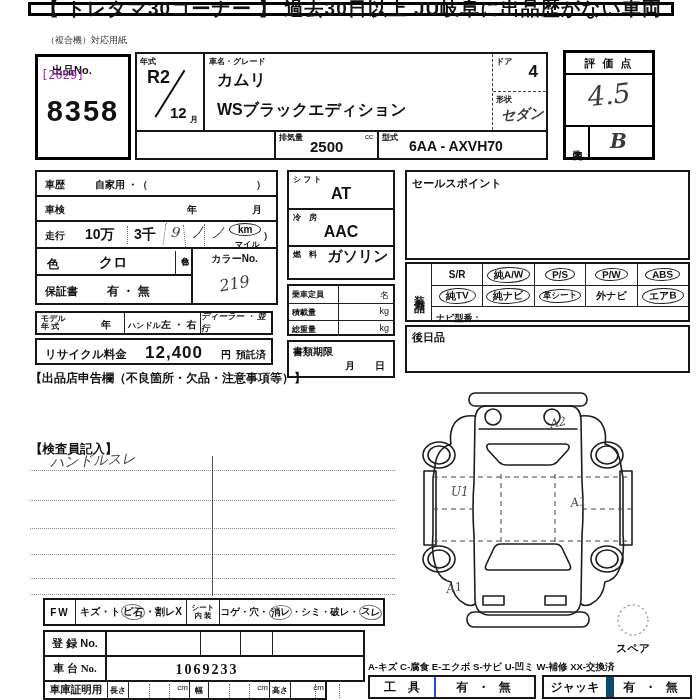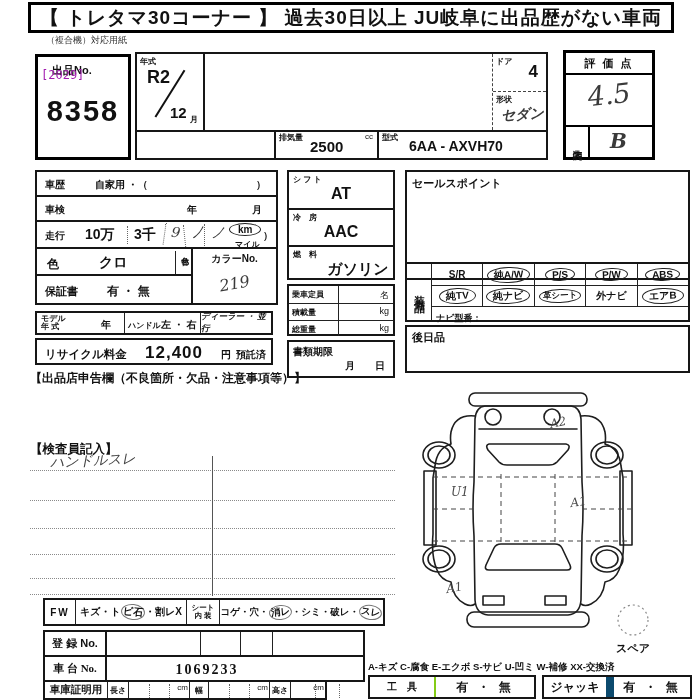--- a/index.html
+++ b/index.html
@@ -17,37 +17,42 @@
   .circ{display:inline-block;border:1.5px solid #222;border-radius:50%;padding:0 6px;transform:rotate(-2deg);}
   .vert{writing-mode:vertical-rl;text-orientation:upright;}
   .dotline{position:absolute;left:0;right:0;border-bottom:1.3px dotted #8a8a8a;}
   .dotsep{border-left:1px dotted #666;}
 </style>
 </head>
 <body>
 
 <div class="sheet">
 
-  <div class="abs b3 ctr bold" style="left:28px;top:2px;width:646px;height:31px;font-size:19px;letter-spacing:1px;">【 トレタマ30コーナー 】 過去30日以上 JU岐阜に出品歴がない車両</div>
+  <div class="abs b3 ctr bold" style="left:28px;top:2px;width:646px;height:14px;font-size:19px;letter-spacing:1px;">【 トレタマ30コーナー 】 過去30日以上 JU岐阜に出品歴がない車両</div>
   <div class="abs sm" style="left:46px;top:34px;color:#333;">（複合機）対応用紙</div>
 
   <div class="abs b3" style="left:35px;top:54px;width:96px;height:106px;">
     <div class="abs bold" style="left:14px;top:6px;font-size:11px;">出品No.</div>
     <div class="abs" style="left:3px;top:11px;font-size:12px;color:#a21caf;font-family:'DejaVu Sans Mono',monospace;">[2029]</div>
     <div class="abs" style="left:0;top:38px;width:100%;text-align:center;font-size:29px;font-weight:600;letter-spacing:2px;">8358</div>
   </div>
 
   <div class="abs b2" style="left:135px;top:52px;width:413px;height:108px;">
 
     <div class="abs" style="left:0;top:0;width:68px;height:76px;border-right:2px solid #161616;">
       <div class="abs tiny bold" style="left:3px;top:2px;">年式</div>
       <div class="abs bold" style="left:10px;top:13px;font-size:18px;">R2</div>
       <div class="abs" style="left:32px;top:12px;width:1.5px;height:55px;background:#111;transform:rotate(32deg);"></div>
       <div class="abs bold" style="left:33px;top:50px;font-size:15px;">12</div>
       <div class="abs tiny bold" style="left:53px;top:60px;">月</div>
+    </div>
+    <div class="abs" style="left:68px;top:0;width:287px;height:76px;">
+      <div class="abs tiny bold" style="left:4px;top:2px;">車名・グレード</div>
+      <div class="abs bold" style="left:12px;top:16px;font-size:16px;">カムリ</div>
+      <div class="abs bold" style="left:12px;top:46px;font-size:16px;">WSブラックエディション</div>
     </div>
     <div class="abs" style="left:355px;top:0;width:54px;height:76px;border-left:1.5px dashed #444;">
       <div class="abs tiny bold" style="left:3px;top:2px;">ドア</div>
       <div class="abs bold" style="right:8px;top:8px;font-size:17px;">4</div>
       <div class="abs" style="left:0;top:37px;width:100%;border-top:1.5px dashed #444;"></div>
       <div class="abs tiny bold" style="left:3px;top:40px;">形状</div>
       <div class="abs hand bold" style="left:8px;top:52px;font-size:14px;transform:rotate(-3deg);">セダン</div>
     </div>
 
     <div class="abs" style="left:0;top:76px;width:100%;border-top:2px solid #161616;"></div>
@@ -132,21 +137,21 @@
     <div class="abs" style="left:0;top:36px;width:100%;height:37px;border-top:2px solid #161616;">
       <span class="abs tiny bold" style="left:4px;top:2px;">冷　房</span>
       <div class="bold" style="text-align:center;font-size:16px;margin-top:13px;">AAC</div>
     </div>
     <div class="abs" style="left:0;top:0;width:100%;height:36px;">
       <span class="abs tiny bold" style="left:4px;top:2px;letter-spacing:2px;">シフト</span>
       <div class="bold" style="text-align:center;font-size:16px;margin-top:13px;">AT</div>
     </div>
     <div class="abs" style="left:0;top:73px;width:100%;height:37px;border-top:2px solid #161616;">
       <span class="abs tiny bold" style="left:4px;top:2px;">燃　料</span>
-      <div class="bold" style="text-align:center;font-size:15px;margin-top:13px;padding-left:34px;">ガソリン</div>
+      <div class="bold" style="text-align:center;font-size:15px;padding-left:34px;">ガソリン</div>
     </div>
   </div>
   <div class="abs b2" style="left:287px;top:284px;width:108px;height:52px;">
     <div style="height:17px;display:flex;border-bottom:1.5px solid #222;">
       <span class="tiny bold" style="width:46px;border-right:1.5px solid #222;padding:3px 0 0 3px;">乗車定員</span>
       <span class="sm" style="flex:1;text-align:right;padding:3px 4px 0 0;">名</span>
     </div>
     <div style="height:16px;display:flex;border-bottom:1.5px solid #222;">
       <span class="tiny bold" style="width:46px;border-right:1.5px solid #222;padding:3px 0 0 3px;">積載量</span>
       <span class="sm" style="flex:1;text-align:right;padding:2px 4px 0 0;">kg</span>
@@ -154,21 +159,21 @@
     <div style="height:15px;display:flex;">
       <span class="tiny bold" style="width:46px;border-right:1.5px solid #222;padding:3px 0 0 3px;">総重量</span>
       <span class="sm" style="flex:1;text-align:right;padding:2px 4px 0 0;">kg</span>
     </div>
   </div>
   <div class="abs b2" style="left:287px;top:340px;width:108px;height:38px;">
     <span class="abs lbl" style="left:4px;top:3px;">書類期限</span>
     <span class="abs lbl" style="right:8px;bottom:3px;">月　　日</span>
   </div>
 
-  <div class="abs b2" style="left:405px;top:170px;width:285px;height:110px;">
+  <div class="abs b2" style="left:405px;top:170px;width:285px;height:90px;">
     <span class="abs lbl" style="left:5px;top:4px;font-size:11px;">セールスポイント</span>
   </div>
   <div class="abs b2" style="left:405px;top:262px;width:285px;height:60px;display:flex;">
     <div class="ctr bold vert" style="width:24px;border-right:1.5px solid #222;font-size:11px;letter-spacing:4px;">装備品</div>
     <div style="flex:1;">
       <div style="display:flex;height:21px;border-bottom:1.5px solid #222;">
         <div class="ctr lbl" style="flex:1;border-right:1.5px solid #222;">
             <span>S/R</span>
           </div>
         <div class="ctr lbl" style="flex:1;border-right:1.5px solid #222;">
@@ -313,21 +318,21 @@
       <text x="46" y="110">U1</text>
       <text x="166" y="121" transform="rotate(-8 166 121)">A1</text>
       <text x="42" y="207" transform="rotate(-10 42 207)">A1</text>
     </g>
     <text x="228" y="266" text-anchor="middle" font-size="11" font-weight="bold" fill="#111" font-family="'Liberation Sans',sans-serif">スペア</text>
   </svg>
 
   <div class="abs bold" style="left:368px;top:661px;font-size:9.5px;white-space:nowrap;">A-キズ  C-腐食  E-エクボ  S-サビ  U-凹ミ  W-補修  XX-交換済</div>
 
   <div class="abs b2" style="left:368px;top:675px;width:168px;height:24px;display:flex;">
-    <div class="ctr bold" style="width:64px;border-right:2px solid #84cc16;font-size:10px;">工　具</div>
+    <div class="ctr bold" style="width:64px;border-right:2px solid #1d4ed8;font-size:12px;">工　具</div>
     <div class="ctr bold" style="flex:1;font-size:12px;letter-spacing:3px;">有 ・ 無</div>
   </div>
   <div class="abs b2" style="left:542px;top:675px;width:150px;height:24px;display:flex;">
     <div class="ctr bold" style="width:62px;border-right:8px solid #0c4a6e;font-size:12px;">ジャッキ</div>
     <div class="ctr bold" style="flex:1;font-size:12px;letter-spacing:3px;">有 ・ 無</div>
   </div>
 
 </div>
 
 </body></html>

